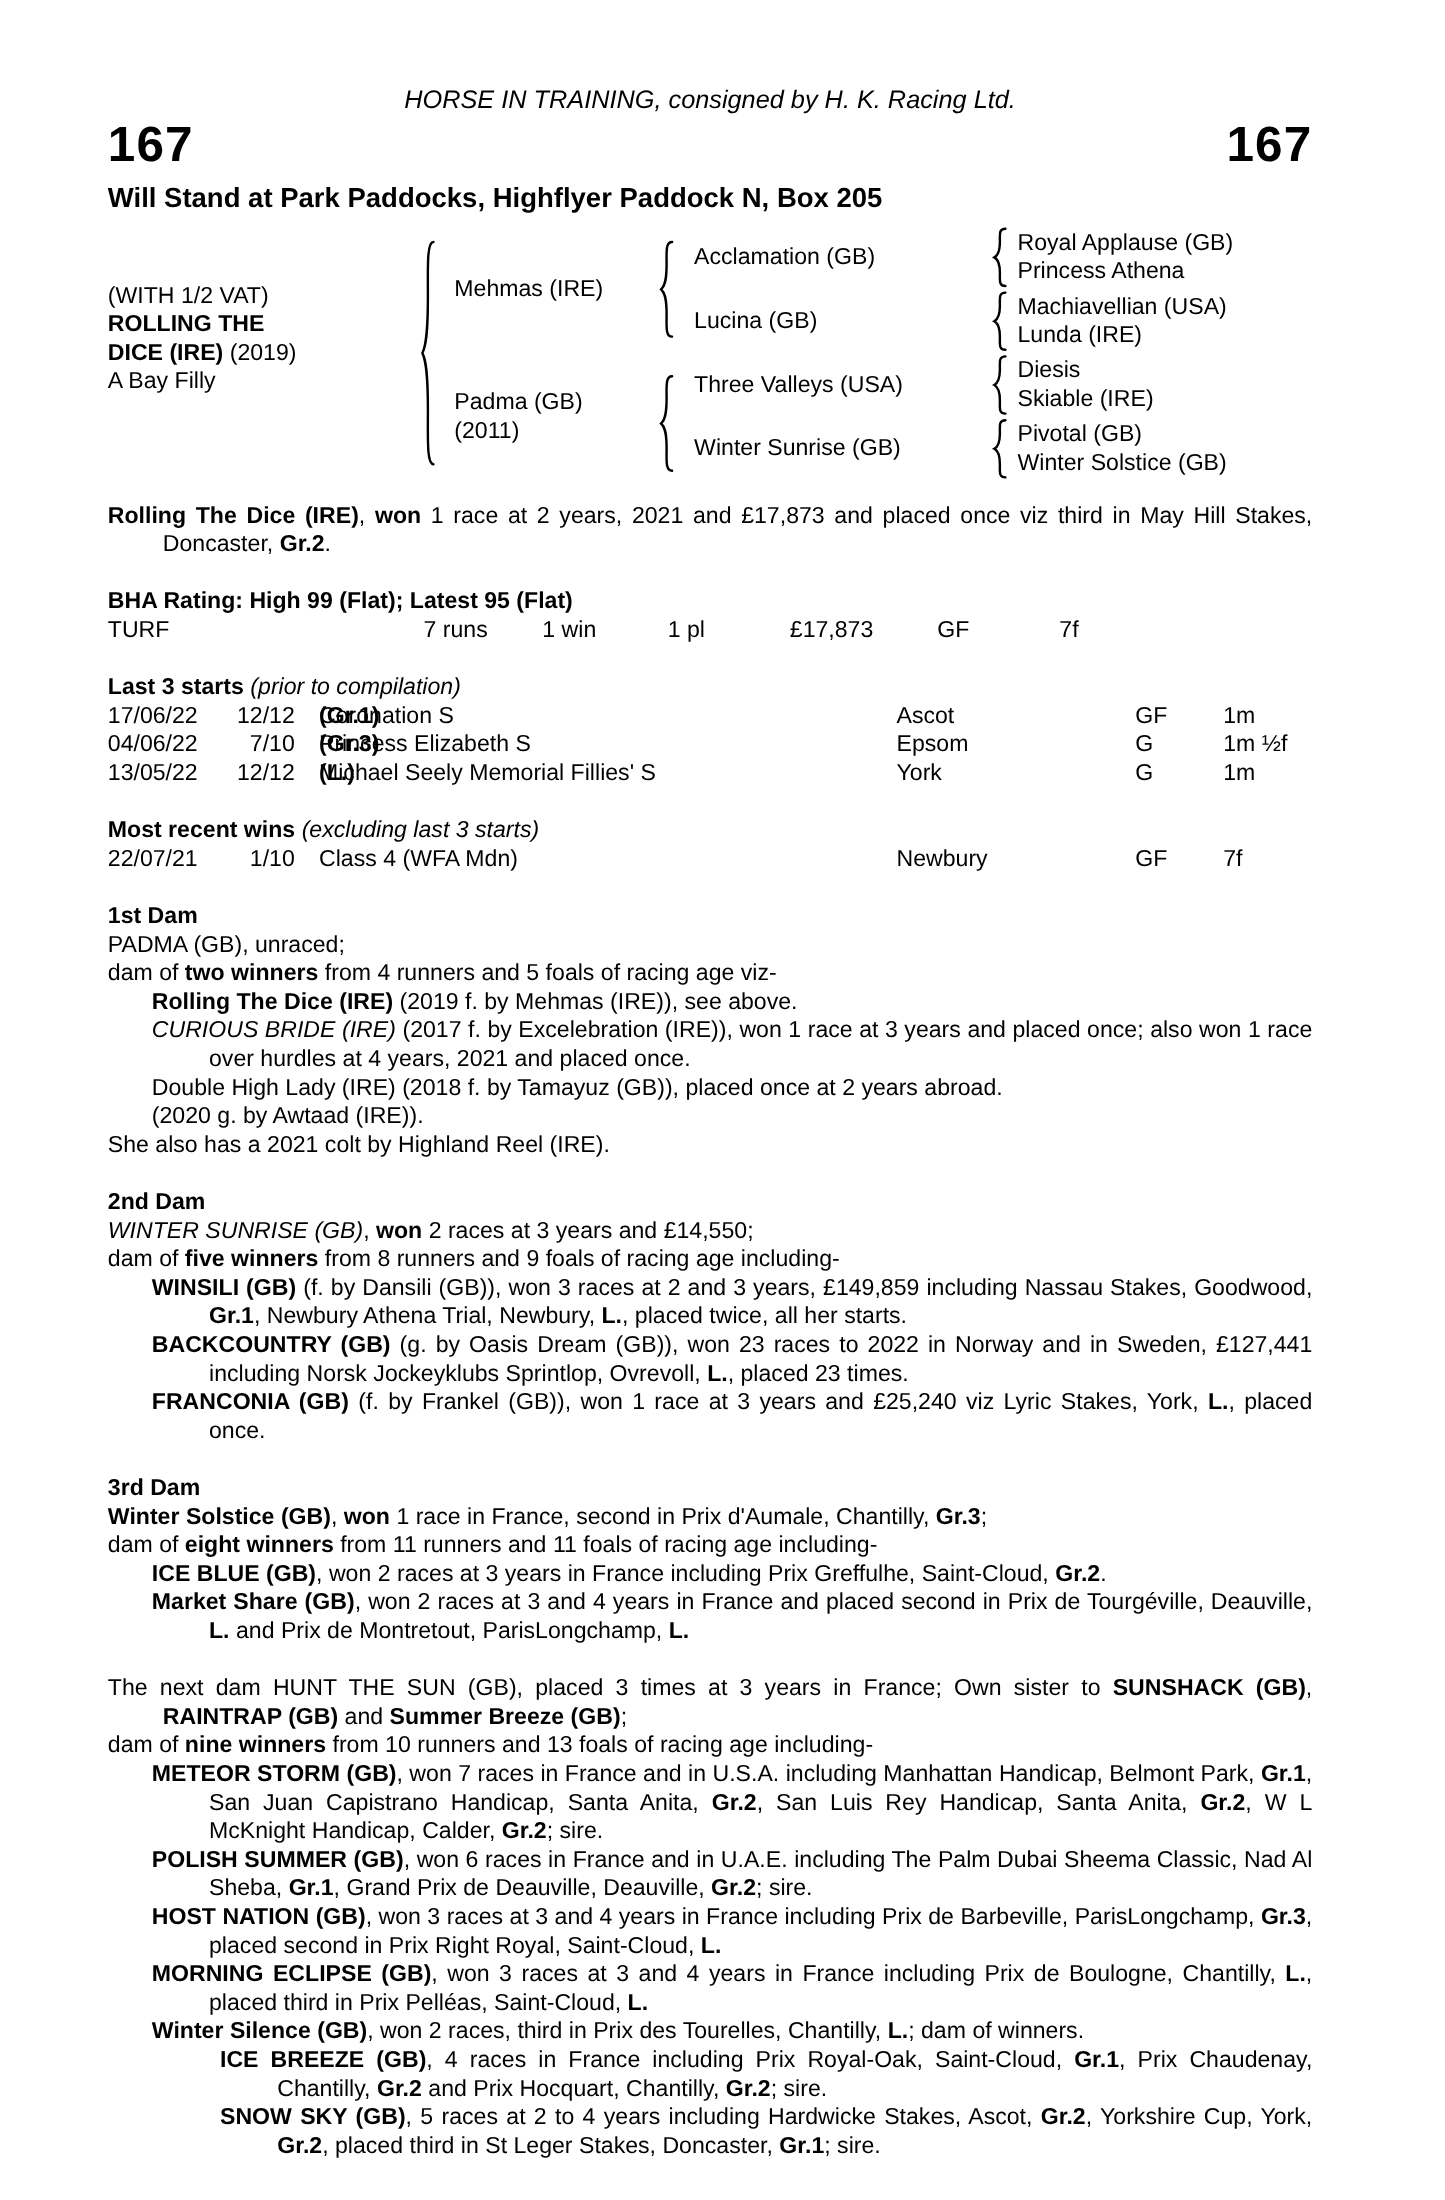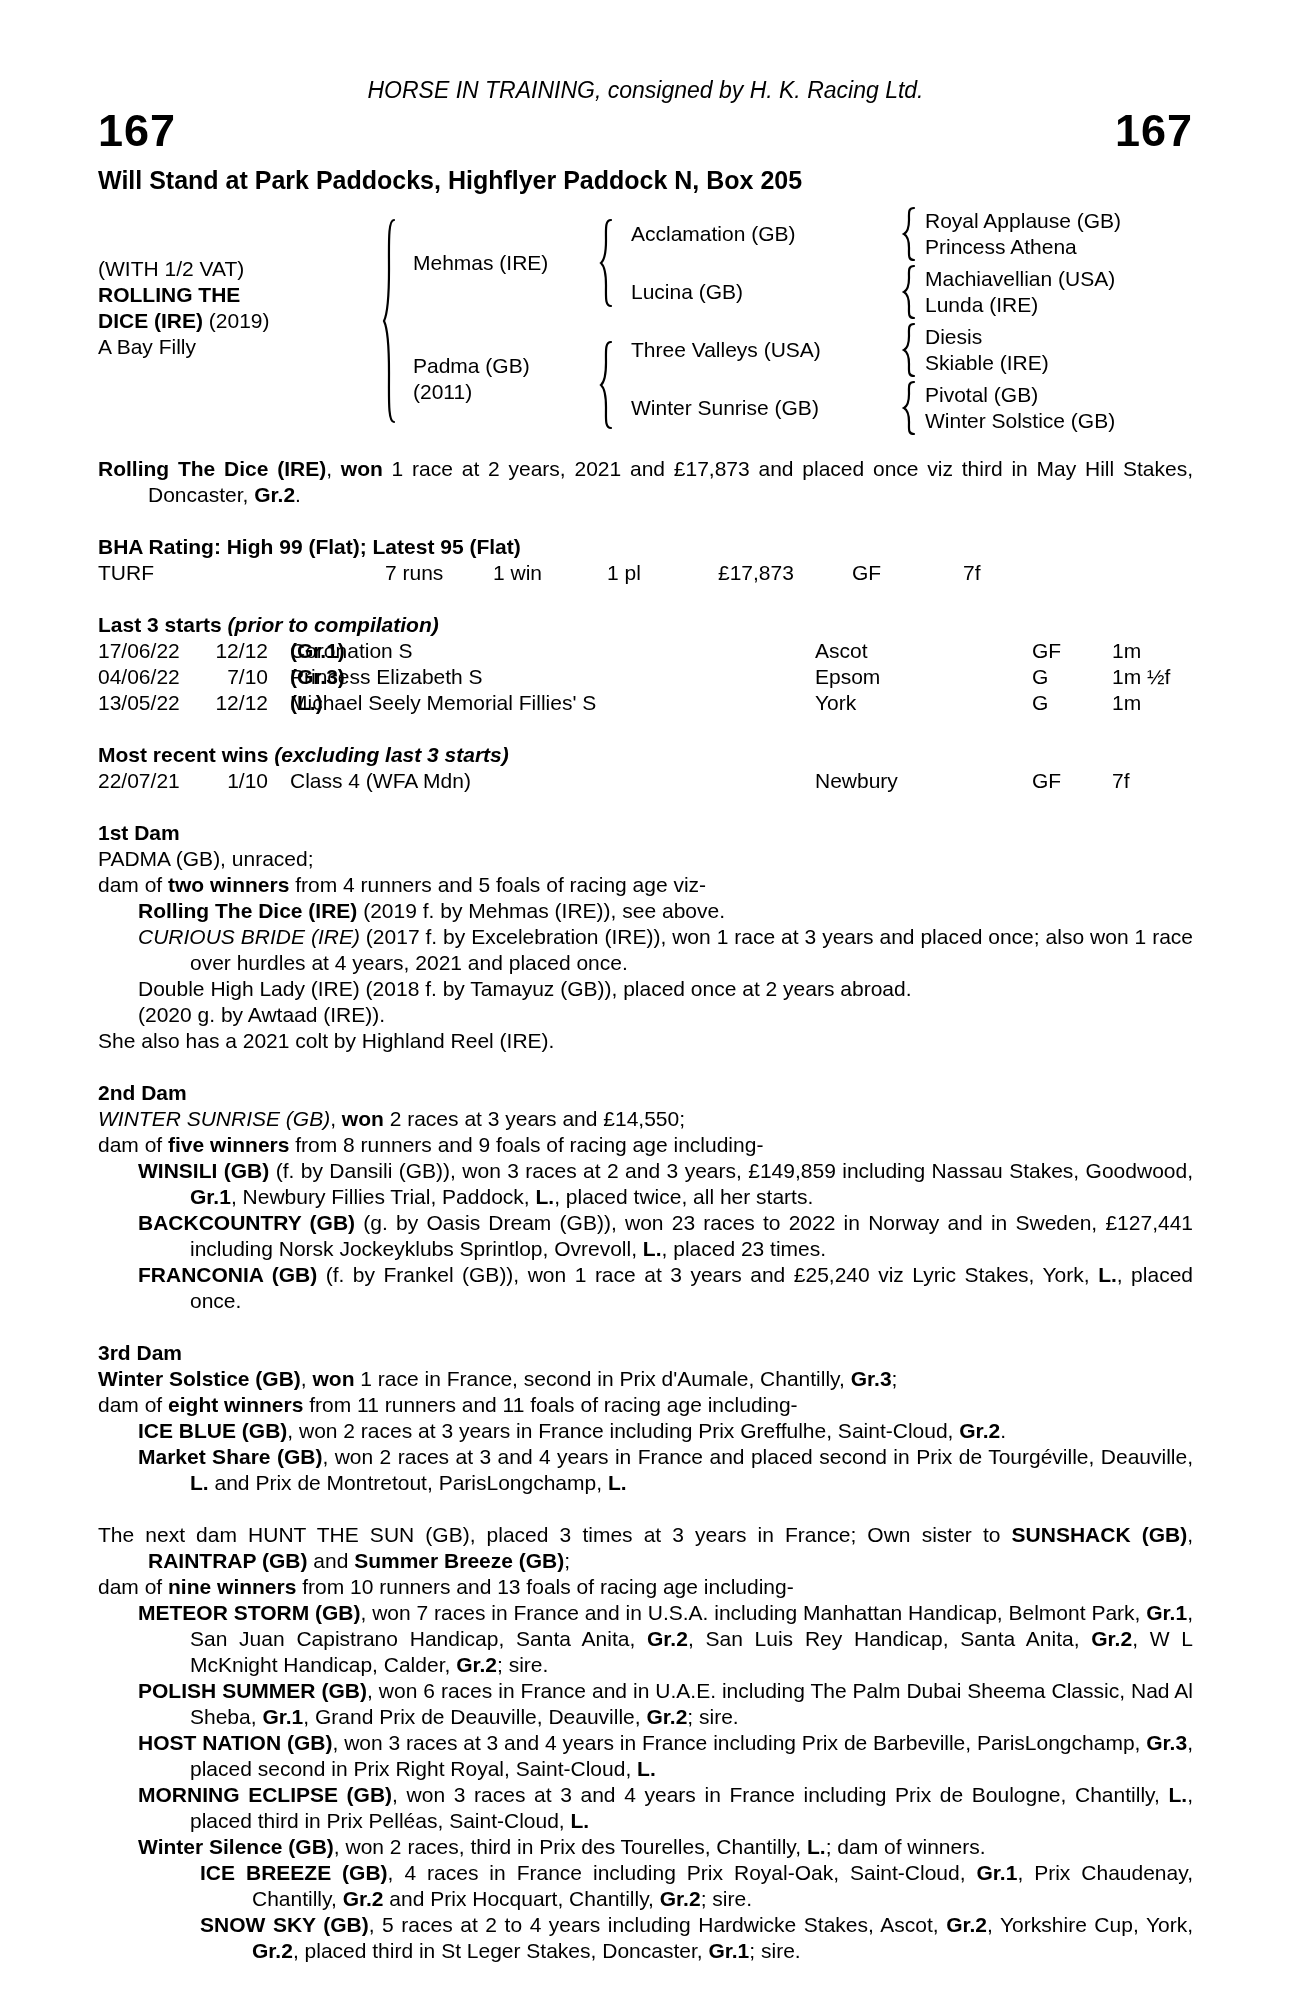--- a/index.html
+++ b/index.html
@@ -21,21 +21,21 @@
   .ped-brace svg{display:block;}
 
   
   .para{margin:0;text-align:justify;}
   .hang{padding-left:50px;text-indent:-50px;}
   .entry-1{margin-left:40px;padding-left:52px;text-indent:-52px;text-align:justify;margin-top:0;margin-bottom:0;}
   .entry-2{margin-left:102px;padding-left:52px;text-indent:-52px;text-align:justify;margin-top:0;margin-bottom:0;}
   .gap{margin-top:26px;}
 
   .sec-head{font-weight:bold;}
-  .sec-head .note{font-weight:bold;font-style:italic;}
+  .sec-head .note{font-weight:normal;font-style:italic;}
 
   
   .tabrow{position:relative;height:26px;}
   .tabrow span{position:absolute;top:0;white-space:nowrap;}
   .c-date{left:0;}
   .c-pos{left:85px;width:85px;text-align:right;}
   .c-race{left:192px;}
   .c-venue{left:717px;}
   .c-going{left:934px;}
   .c-dist{left:1014px;}
@@ -198,21 +198,21 @@
     <p class="para"><span>dam of </span><span class="b">two winners</span><span> from 4 runners and 5 foals of racing age viz-</span></p>
     <p class="entry-1"><span class="b">Rolling The Dice (IRE)</span><span> (2019 f. by Mehmas (IRE)), see above.</span></p>
     <p class="entry-1"><span class="i">CURIOUS BRIDE (IRE)</span><span> (2017 f. by Excelebration (IRE)), won 1 race at 3 years and placed once; also won 1 race over hurdles at 4 years, 2021 and placed once.</span></p>
     <p class="entry-1"><span>Double High Lady (IRE) (2018 f. by Tamayuz (GB)), placed once at 2 years abroad.</span></p>
     <p class="entry-1"><span>(2020 g. by Awtaad (IRE)).</span></p>
     <p class="para"><span>She also has a 2021 colt by Highland Reel (IRE).</span></p>
 
     <div class="gap sec-head b">2nd Dam</div>
     <p class="para"><span class="i">WINTER SUNRISE (GB)</span><span>, </span><span class="b">won</span><span> 2 races at 3 years and £14,550;</span></p>
     <p class="para"><span>dam of </span><span class="b">five winners</span><span> from 8 runners and 9 foals of racing age including-</span></p>
-    <p class="entry-1"><span class="b">WINSILI (GB)</span><span> (f. by Dansili (GB)), won 3 races at 2 and 3 years, £149,859 including Nassau Stakes, Goodwood, </span><span class="b">Gr.1</span><span>, Newbury Fillies Trial, Paddock, </span><span class="b">L.</span><span>, placed twice, all her starts.</span></p>
+    <p class="entry-1"><span class="b">WINSILI (GB)</span><span> (f. by Dansili (GB)), won 3 races at 2 and 3 years, £149,859 including Nassau Stakes, Goodwood, </span><span class="b">Gr.1</span><span>, Newbury Athena Trial, Newbury, </span><span class="b">L.</span><span>, placed twice, all her starts.</span></p>
     <p class="entry-1"><span class="b">BACKCOUNTRY (GB)</span><span> (g. by Oasis Dream (GB)), won 23 races to 2022 in Norway and in Sweden, £127,441 including Norsk Jockeyklubs Sprintlop, Ovrevoll, </span><span class="b">L.</span><span>, placed 23 times.</span></p>
     <p class="entry-1"><span class="b">FRANCONIA (GB)</span><span> (f. by Frankel (GB)), won 1 race at 3 years and £25,240 viz Lyric Stakes, York, </span><span class="b">L.</span><span>, placed once.</span></p>
 
     <div class="gap sec-head b">3rd Dam</div>
     <p class="para"><span class="b">Winter Solstice (GB)</span><span>, </span><span class="b">won</span><span> 1 race in France, second in Prix d'Aumale, Chantilly, </span><span class="b">Gr.3</span><span>;</span></p>
     <p class="para"><span>dam of </span><span class="b">eight winners</span><span> from 11 runners and 11 foals of racing age including-</span></p>
     <p class="entry-1"><span class="b">ICE BLUE (GB)</span><span>, won 2 races at 3 years in France including Prix Greffulhe, Saint-Cloud, </span><span class="b">Gr.2</span><span>.</span></p>
     <p class="entry-1"><span class="b">Market Share (GB)</span><span>, won 2 races at 3 and 4 years in France and placed second in Prix de Tourgéville, Deauville, </span><span class="b">L.</span><span> and Prix de Montretout, ParisLongchamp, </span><span class="b">L.</span></p>
 
     <p class="para hang gap"><span>The next dam HUNT THE SUN (GB), placed 3 times at 3 years in France; Own sister to </span><span class="b">SUNSHACK (GB)</span><span>, </span><span class="b">RAINTRAP (GB)</span><span> and </span><span class="b">Summer Breeze (GB)</span><span>;</span></p>

